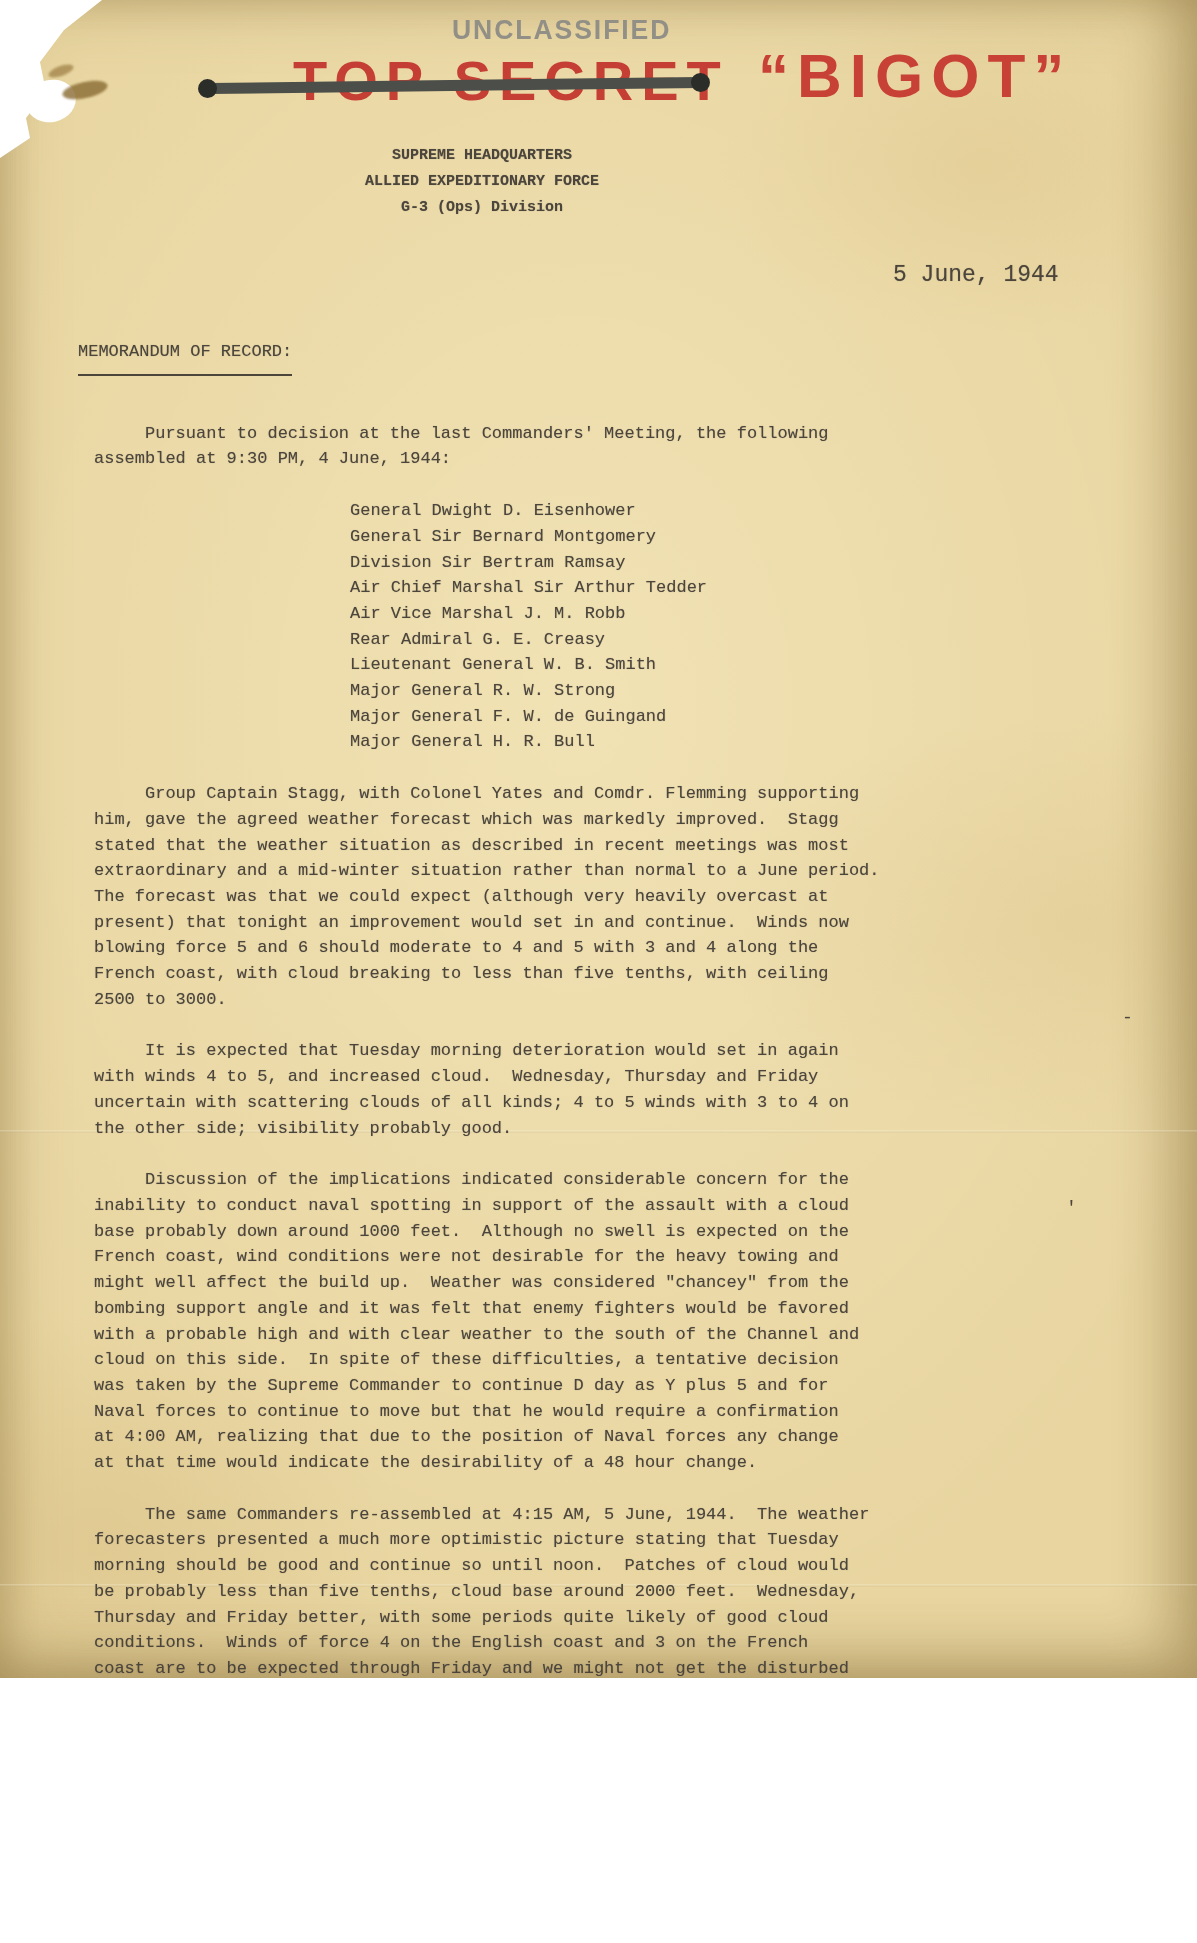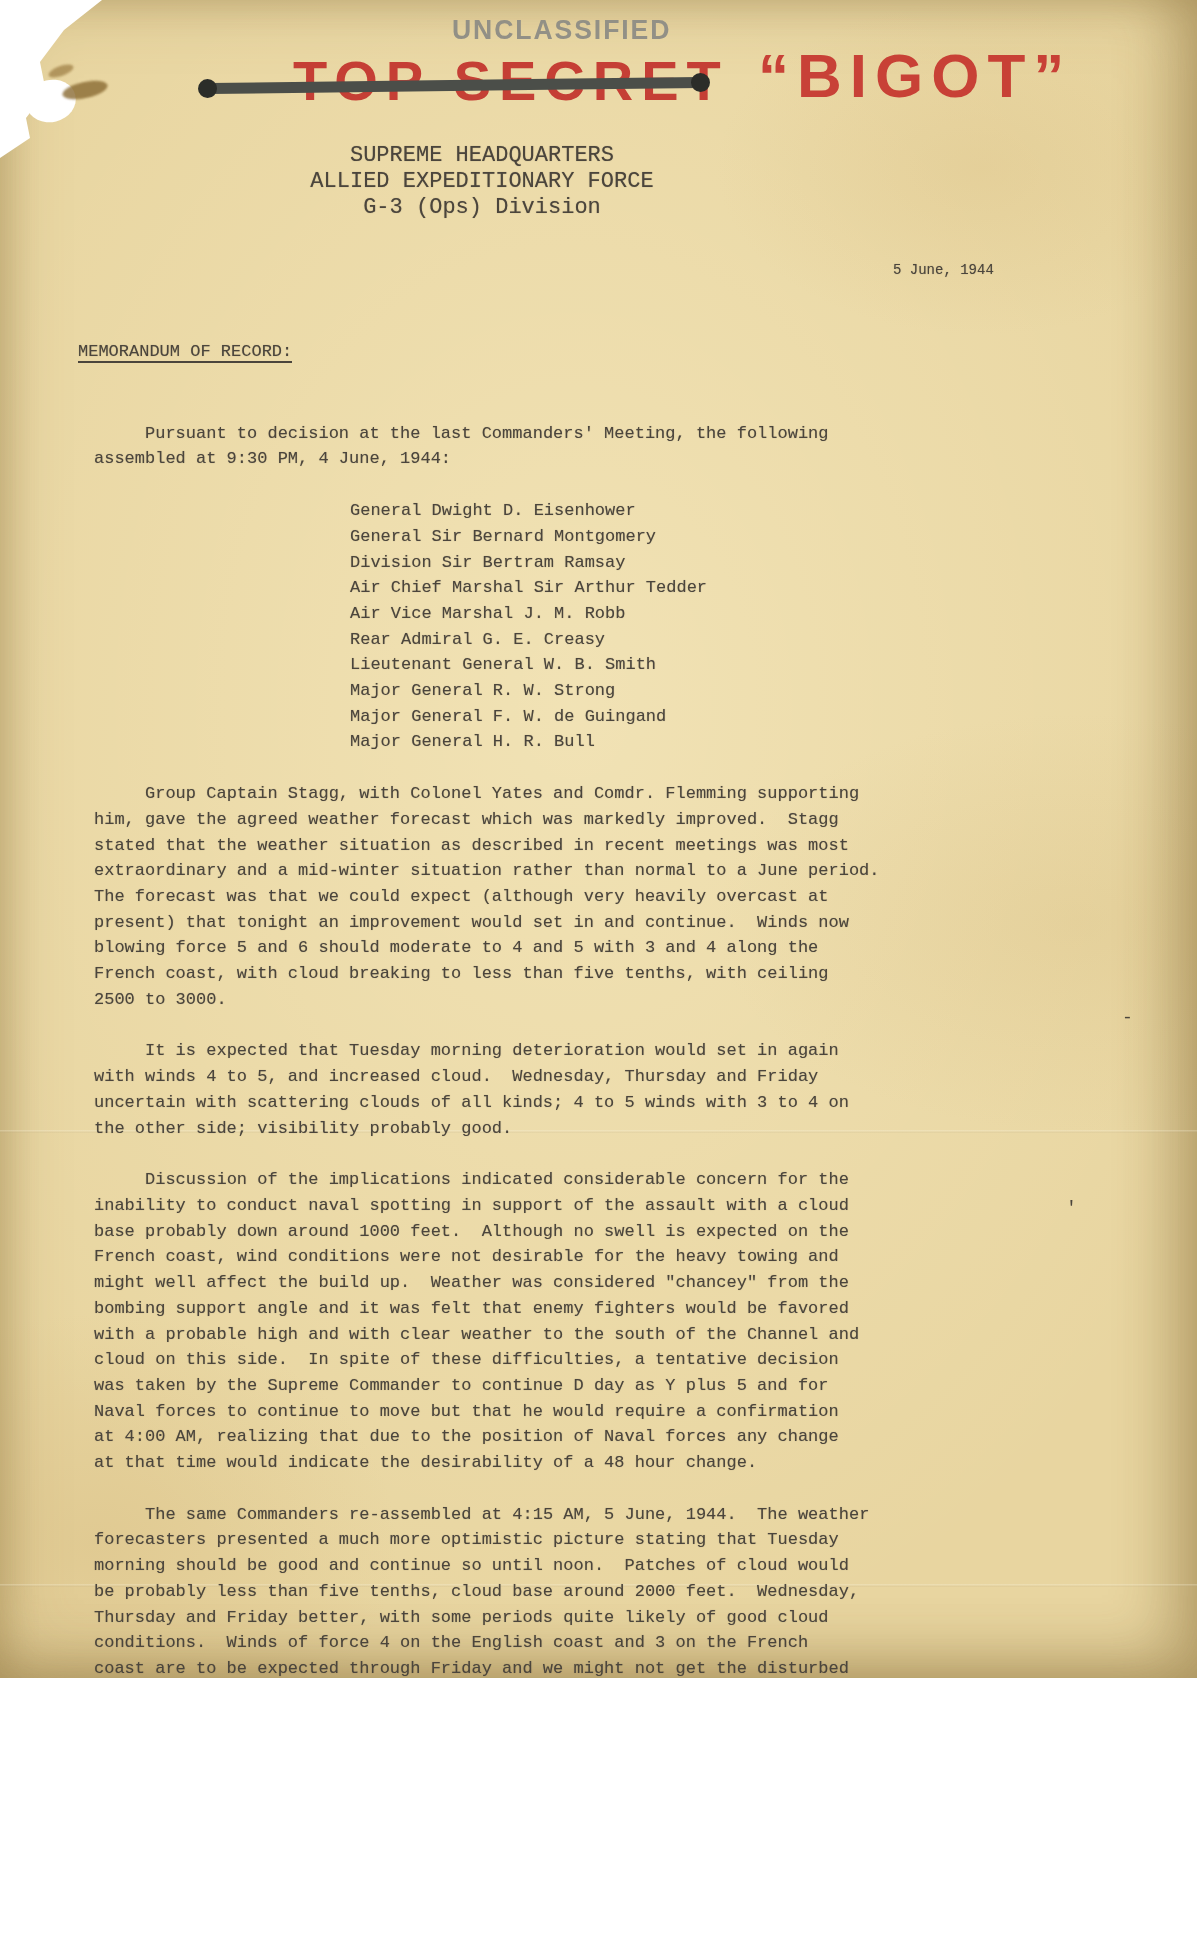--- a/index.html
+++ b/index.html
@@ -26,27 +26,27 @@
   
   .stamp-sans{font-family:"Liberation Sans","DejaVu Sans",sans-serif;font-weight:bold;white-space:nowrap;}
   .uncl-top{position:absolute;left:452px;top:14px;font-size:28px;letter-spacing:2px;color:#8e8d85;transform:scaleX(.95);transform-origin:left;opacity:.95;}
   .ts-top{position:absolute;left:293px;top:48px;font-size:56px;letter-spacing:8px;color:#c2322c;opacity:.92;}
   .bigot-top{position:absolute;left:758px;top:40px;font-size:62px;letter-spacing:8px;color:#c6362f;opacity:.93;}
   .strike{position:absolute;background:#4b4e49;border-radius:6px;}
   .strike-top{left:204px;top:80px;width:502px;height:11px;transform:rotate(-.7deg);}
   .strike-top::before,.strike-top::after{content:"";position:absolute;top:-4px;width:19px;height:19px;border-radius:50%;background:#2b2d29;}
   .strike-top::before{left:-6px;} .strike-top::after{right:-4px;}
 
-  .letterhead{position:absolute;left:282px;top:143px;width:400px;text-align:center;color:#4b453c;font-size:22px;line-height:26px;text-shadow:0 0 1px rgba(75,69,60,.45);}
-  .date-line{position:absolute;left:893px;top:262px;color:#4b453c;font-size:14px;text-shadow:0 0 1px rgba(75,69,60,.45);}
+  .letterhead{position:absolute;left:282px;top:143px;width:400px;text-align:center;color:#4b453c;font-size:15px;line-height:26px;text-shadow:0 0 1px rgba(75,69,60,.45);font-weight:bold;}
+  .date-line{position:absolute;left:893px;top:262px;color:#4b453c;font-size:23px;text-shadow:0 0 1px rgba(75,69,60,.45);}
 
   
   .body{position:absolute;left:78px;top:339px;width:860px;color:#4b453c;font-size:17px;line-height:25.7px;text-shadow:0 0 1px rgba(75,69,60,.42);}
   .memo-title{margin:0 0 56px 0;}
-  .memo-title span{border-bottom:2px solid #4b453c;padding-bottom:0;margin-top:37px;}
+  .memo-title span{border-bottom:2px solid #4b453c;padding-bottom:13px;margin-top:37px;}
   .para{white-space:pre-wrap;margin:0 0 26px 16px;}
   .attendees{margin:0 0 26px 272px;}
 
   .stray{position:absolute;color:#4b453c;font-size:18px;}
   .mark-apos{left:1066px;top:1198px;} .mark-dash{left:1122px;top:1008px;}
 
   
   .regrade{position:absolute;left:36px;top:1778px;color:#32302a;transform:rotate(-2.2deg);transform-origin:left top;font-family:"Liberation Sans","DejaVu Sans",sans-serif;}
   .rg-line{white-space:nowrap;margin-bottom:4px;}
   .rg-small{font-size:15px;font-weight:bold;letter-spacing:1px;}

